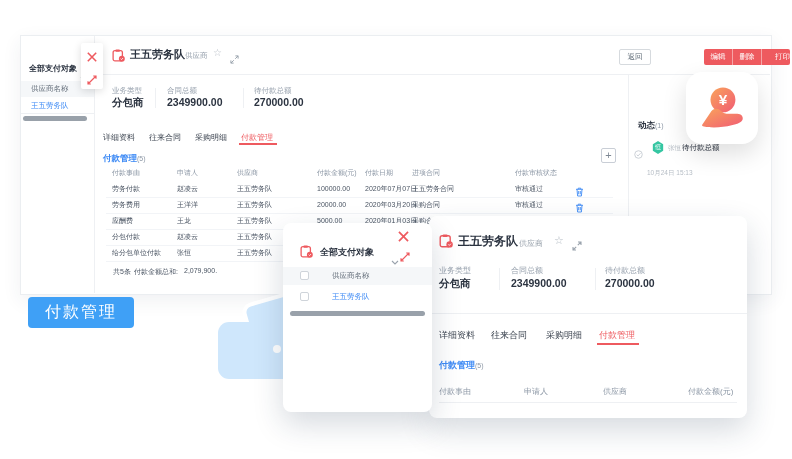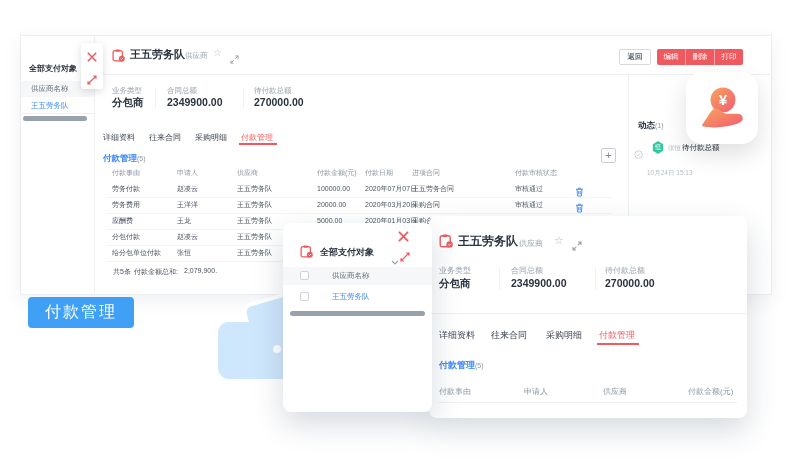--- a/index.html
+++ b/index.html
@@ -8,23 +8,23 @@
   .a{position:absolute;}
   .win{background:#fff;border:1px solid #ebeef1;box-shadow:0 6px 18px rgba(40,60,90,.07);}
   .card{background:#fff;border-radius:8px;box-shadow:0 12px 30px rgba(30,50,80,.18);}
   .hline{background:#eef0f3;height:1px;}
   .vline{background:#eef0f3;width:1px;}
   .gray-xs{font-size:7.5px;color:#98a2ae;}
   .link{color:#3D8AF5;}
   .dark{color:#2b3340;}
   .bold{font-weight:bold;}
   .btn-back{width:32px;height:16px;line-height:14px;text-align:center;border:1px solid #d6dade;border-radius:2px;background:#fff;font-size:7.5px;color:#5f6b77;box-sizing:border-box;}
-  .btn-red-group{display:flex;height:16px;border-radius:2px;overflow:hidden;background:#EE5A5F;}
+  .btn-red-group{display:flex;height:16px;border-radius:2px;overflow:hidden;background:#EE5A5F;margin-left:47px;}
   .btn-red-group span{width:28px;line-height:16px;text-align:center;font-size:7.5px;color:#fff;border-right:1px solid rgba(255,255,255,.45);}
-  .btn-red-group span:last-child{border-right:none;}
+  .btn-red-group span:last-child{border-right:none;text-align:right;}
   .stat-label{font-size:7.5px;color:#98a2ae;}
   .stat-value{font-size:10.5px;font-weight:bold;color:#2b3340;}
   .tab{font-size:8px;color:#3c4450;}
   .tab.active{color:#EE5A5F;}
   .sec-title{font-size:8.5px;font-weight:bold;color:#3D8AF5;}
   .sec-count{font-size:7px;color:#8c97a5;font-weight:normal;}
   .th{font-size:7px;color:#8c97a5;}
   .td{font-size:7px;color:#4b5563;}
   .row{height:16px;line-height:16px;border-bottom:1px solid #f2f4f7;}
   .row span{position:absolute;top:0;white-space:nowrap;}
@@ -82,21 +82,21 @@
           <circle cx="10.6" cy="10.4" r="3.2" fill="#EE5A5F"></circle>
           <path d="M9.3 10.4 l1 1 l1.6-1.7" stroke="#fff" stroke-width="0.9" fill="none"></path>
         </svg></span>
     <div class="a bold dark" style="left:109px;top:11px;font-size:11px;">王五劳务队</div>
     <div class="a gray-xs" style="left:164px;top:15px;">供应商</div>
     <span class="a" style="left:192px;top:11px;font-size:10px;color:#b8bfc7;">☆</span>
     <span class="a" style="left:209px;top:14px;"><svg width="9" height="9" viewBox="0 0 10 10">
           <path d="M6 1 H9 V4 M4 9 H1 V6 M9 1 L5.8 4.2 M1 9 L4.2 5.8" stroke="#9aa3ad" stroke-width="1.1" fill="none"></path>
         </svg></span>
 
-    <div class="a btn-back" style="left:598px;top:13px;font-weight:bold;">返回</div>
+    <div class="a btn-back" style="left:598px;top:13px;">返回</div>
     <div class="a btn-red-group" style="left:636px;top:13px;">
       <span>编辑</span>
       <span>删除</span>
       <span>打印</span>
     </div>
 
     <div class="a stat-label" style="left:91px;top:50px;">业务类型</div>
     <div class="a stat-value" style="left:91px;top:60px;">分包商</div>
     <div class="a vline" style="left:134px;top:52px;height:20px;"></div>
     <div class="a stat-label" style="left:146px;top:50px;">合同总额</div>

